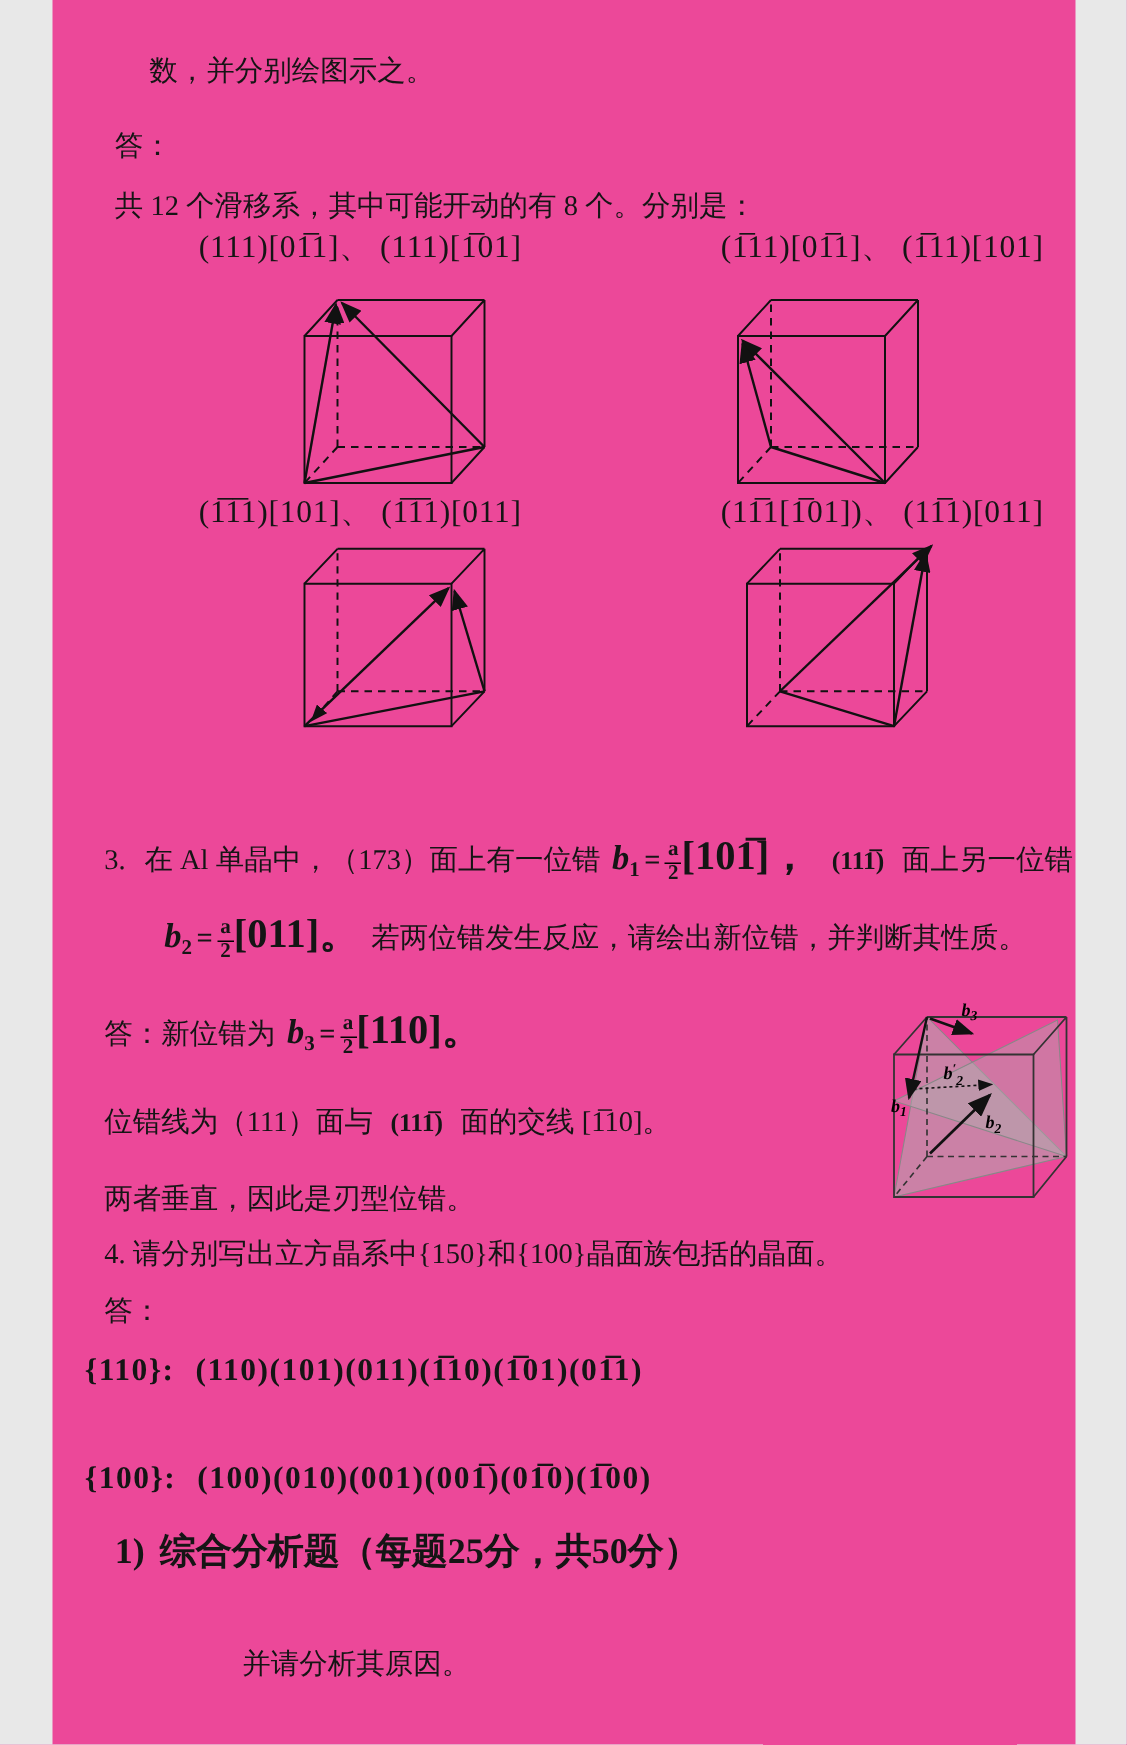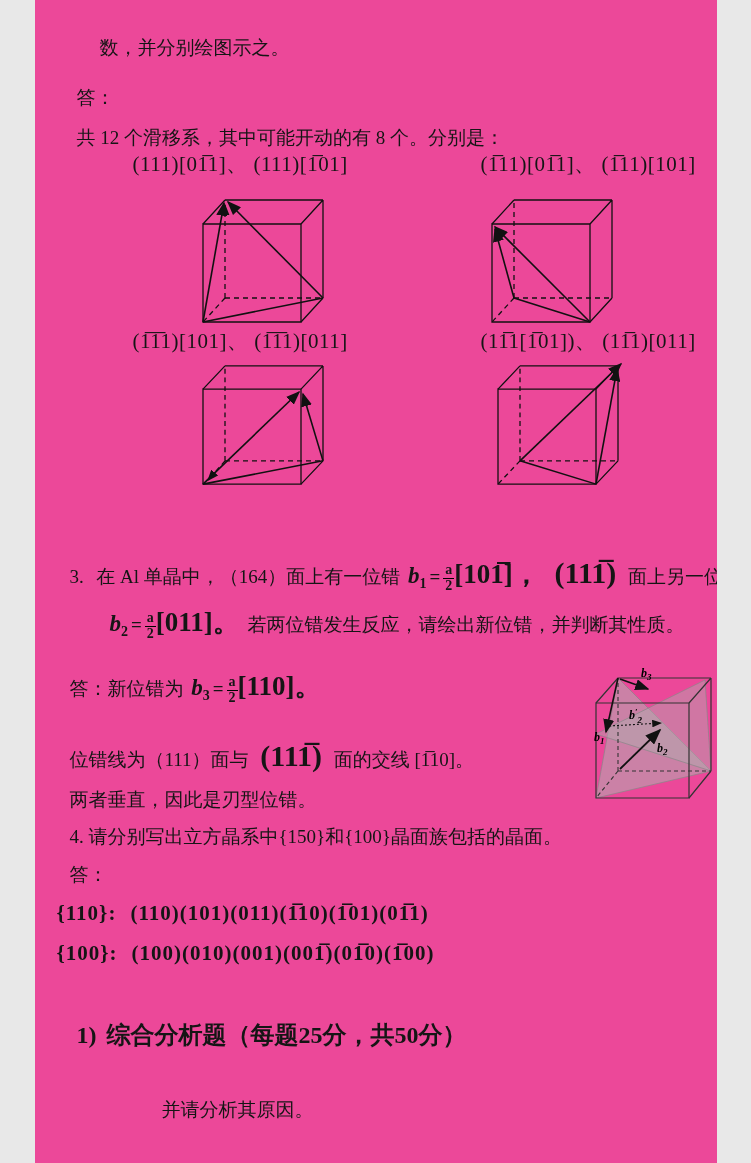--- a/index.html
+++ b/index.html
@@ -13,21 +13,21 @@
   .num-prefix{display:inline-block;min-width:22px;}
   
   .formula{font-weight:700;display:inline-block;margin:0 3px;}
   .bv{font-style:italic;font-weight:800;font-size:23px;}
   .bsub{font-size:14px;vertical-align:-5px;font-weight:700;}
   .beq{font-weight:700;margin:0 3px;}
   .frac{display:inline-block;text-align:center;vertical-align:-7px;line-height:1.05;font-size:14px;font-weight:700;}
   .fnum{display:block;border-bottom:1.4px solid #000;padding:0 2px;}
   .fden{display:block;}
   .bdir{font-weight:700;font-size:27px;}
-  .bigplane{font-weight:700;font-size:30px;margin:0 7px;}
+  .bigplane{font-weight:700;font-size:17px;margin:0 7px;}
   .fam{font-weight:700;font-size:21px;letter-spacing:1px;}
   .fam .fam-label{margin-right:14px;}
   .heading{font-weight:700;font-size:24px;}
   .heading .num-prefix{min-width:30px;}
   svg{position:absolute;}
   svg text{font-family:"Liberation Serif","DejaVu Serif",serif;}
 </style>
 </head>
 <body>
 
@@ -119,21 +119,21 @@
     </g>
     <g stroke="#111" stroke-width="1.6" fill="none">
       <path d="M27,102 L103,126"></path>
       <path d="M27,102 L128,2" marker-end="url(#ah4)"></path>
       <path d="M103,126 L124,7" marker-end="url(#ah4)"></path>
     </g>
   </svg>
 
   <div class="line" style="left:35px;top:554px;">
     <span class="num-prefix">3.</span>
-    <span>在 Al 单晶中，（164）面上有一位错</span>
+    <span>在 Al 单晶中，（173）面上有一位错</span>
     <span class="formula"><span class="bv">b</span><span class="bsub">1</span><span class="beq">=</span><span class="frac"><span class="fnum">a</span><span class="fden">2</span></span><span class="bdir">[101̅]，</span></span>
     <span class="bigplane">(111̅)</span>
     <span>面上另一位错</span>
   </div>
   <div class="line" style="left:72px;top:606px;">
     <span class="formula"><span class="bv">b</span><span class="bsub">2</span><span class="beq">=</span><span class="frac"><span class="fnum">a</span><span class="fden">2</span></span><span class="bdir">[011]。</span></span>
     <span>若两位错发生反应，请绘出新位错，并判断其性质。</span>
   </div>
 
   <div class="line" style="left:35px;top:670px;">
@@ -177,21 +177,21 @@
       <text x="64" y="86"><tspan>b</tspan><tspan font-size="9" dy="3">2</tspan></text>
     </g>
   </svg>
 
   <div class="line" style="left:35px;top:825px;">4. 请分别写出立方晶系中{150}和{100}晶面族包括的晶面。</div>
   <div class="line" style="left:35px;top:863px;">答：</div>
 
   <div class="line fam" style="left:22px;top:900px;">
     <span class="fam-label">{110}:</span><span>(110)(101)(011)(1̅10)(1̅01)(01̅1)</span>
   </div>
-  <div class="line fam" style="left:22px;top:940px;">
+  <div class="line fam" style="left:22px;top:972px;">
     <span class="fam-label">{100}:</span><span>(100)(010)(001)(001̅)(01̅0)(1̅00)</span>
   </div>
 
   <div class="line heading" style="left:42px;top:1020px;">
     <span class="num-prefix">1)</span><span>综合分析题（每题25分，共50分）</span>
   </div>
 
   <div class="line" style="left:127px;top:1098px;">并请分析其原因。</div>
 
 </div>

